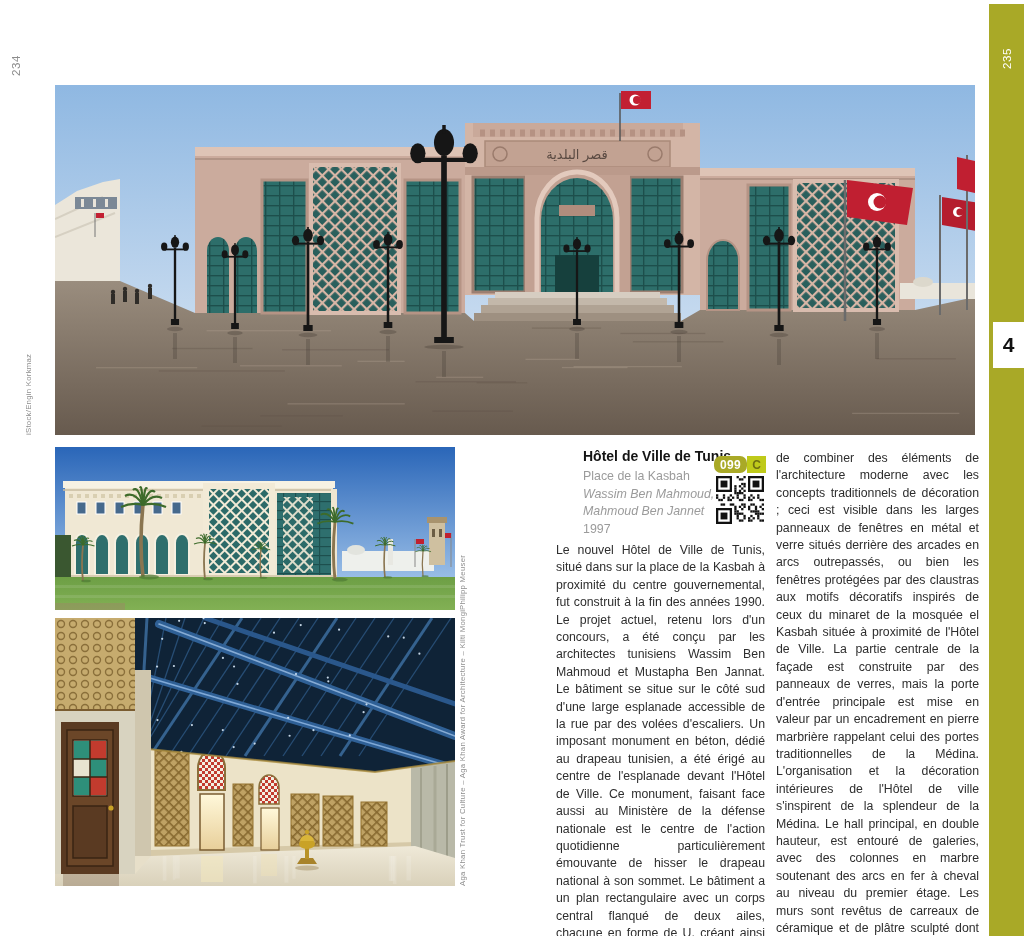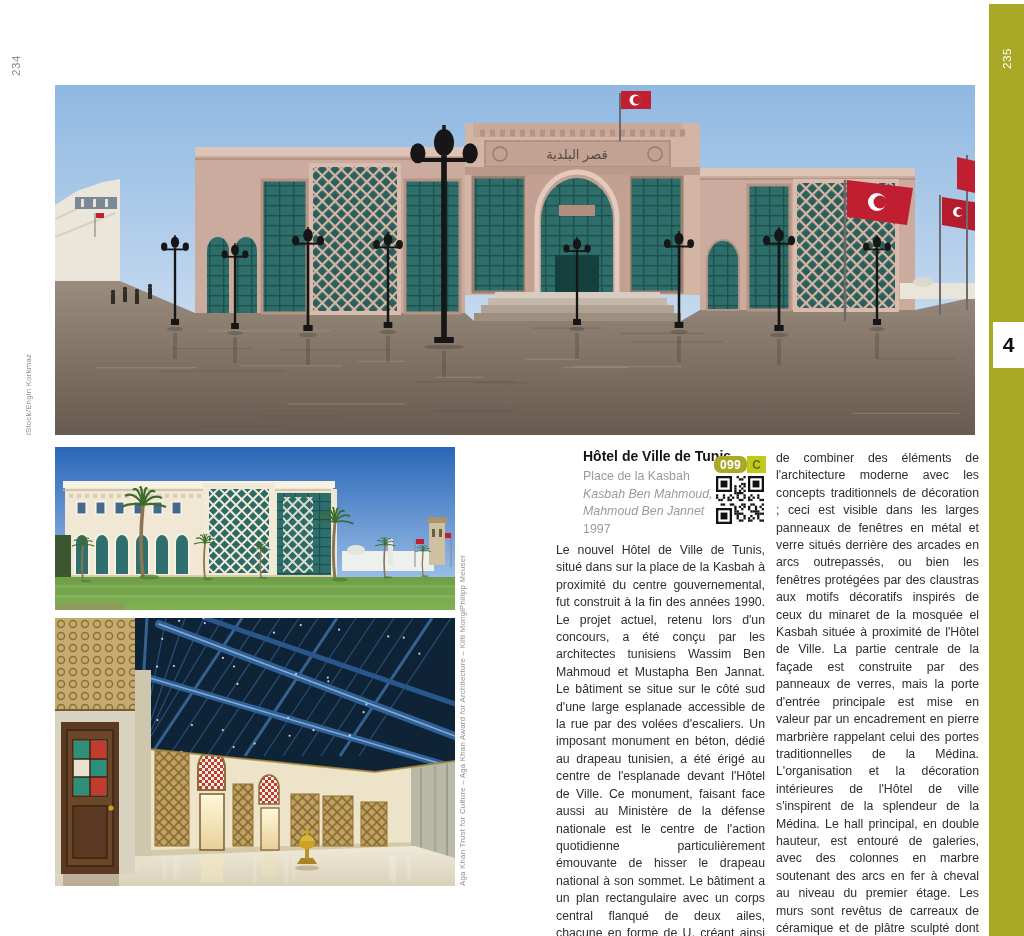--- a/index.html
+++ b/index.html
@@ -573,21 +573,21 @@
     <circle cx="252" cy="214" r="2.2" fill="#c9a227"></circle>
   </g>
 </svg>
 
 <div class="abs vtext credit" style="left:458px;top:624px;height:262px;">Aga Khan Trust for Culture – Aga Khan Award for Architecture – Kilti Mongi</div>
 
 <div class="abs entry-head">
   <div class="entry-title">Hôtel de Ville de Tunis</div>
   <div class="entry-meta">
     <div>Place de la Kasbah</div>
-    <div class="it">Kasbah Ben Mahmoud,</div>
+    <div class="it">Wassim Ben Mahmoud,</div>
     <div class="it">Mahmoud Ben Jannet</div>
     <div>1997</div>
   </div>
 </div>
 
 <div class="abs badge">
   <div class="badge-num">099</div>
   <div class="badge-cat">C</div>
 </div>
 

